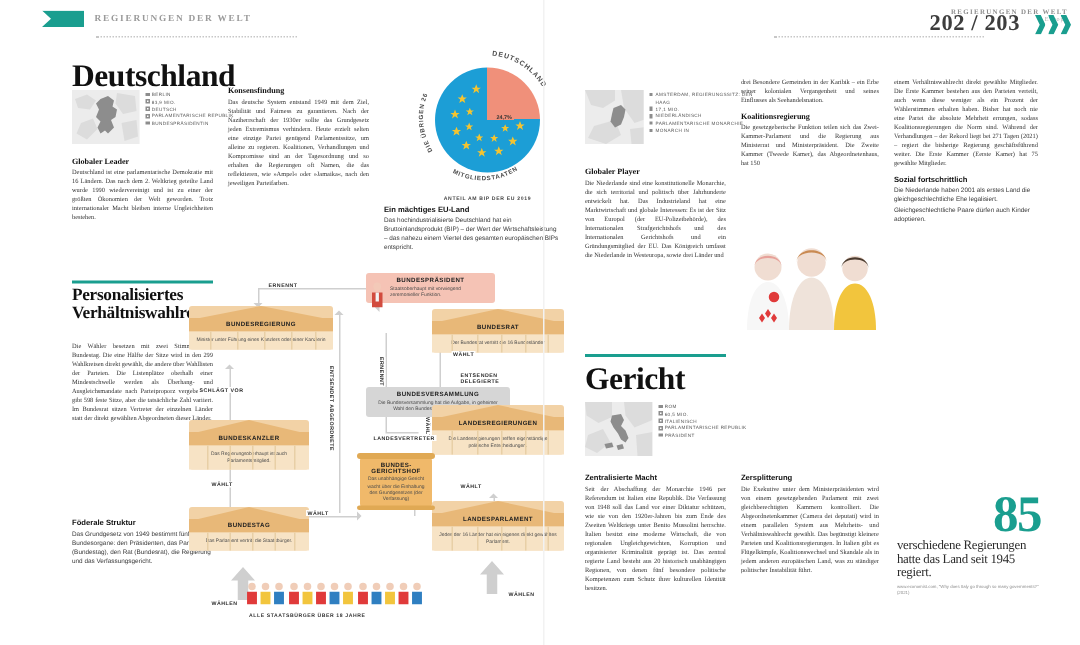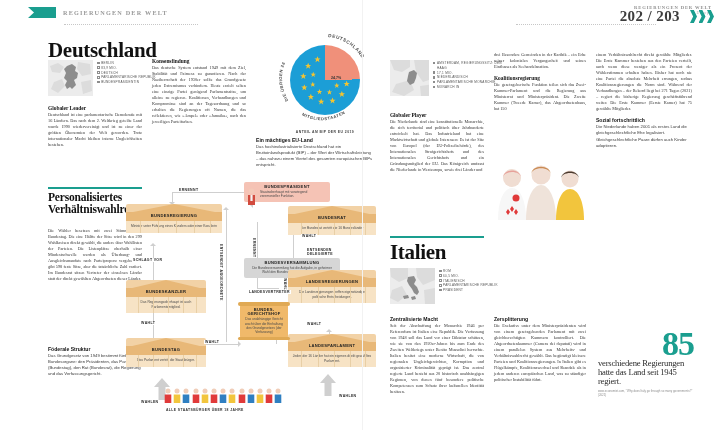--- a/index.html
+++ b/index.html
@@ -606,21 +606,21 @@
         </g>
         <g>
           <path d="M62 68 C62 49 68 37 76 37 C84 37 90 49 90 68 Z" fill="#f2c53d"></path>
           <circle cx="76" cy="27" r="8.5" fill="#f0ddd2"></circle>
           <path d="M67 27 C67 17 85 17 85 27 C85 19 67 19 67 27 Z" fill="#4a3a2e"></path>
         </g>
       </svg>
     </div>
 
     <div class="rule-teal" style="position:absolute; left:14px; top:236px; width:94px;"></div>
-    <h1 class="country" style="position:absolute; left:14px; top:240px;">Italien</h1>
+    <h1 class="country" style="position:absolute; left:14px; top:240px;">Gericht</h1>
 
     <div class="factblock" style="position:absolute; left:14px; top:268px; width:112px;">
       <div class="mapbox">
         <svg viewBox="0 0 45 36" width="45" height="36">
           <rect width="45" height="36" fill="#ececec"></rect>
           <path d="M0 0 h18 v10 l-9 4 L1 9 Z" fill="#dcdcdc"></path>
           <path d="M26 0 h19 v12 l-12 5 L27 9 Z" fill="#dcdcdc"></path>
           <path d="M2 22 L12 18 L17 27 L8 34 L0 30 Z" fill="#dcdcdc"></path>
           <path d="M34 22 L45 20 v16 H35 Z" fill="#dcdcdc"></path>
           <path d="M18 9 L24 8 L26 12 L24 16 L27 19 L29 24 L27 27 L24 25 L22 21 L19 17 L17 13 Z" fill="#8d8d8d"></path>

